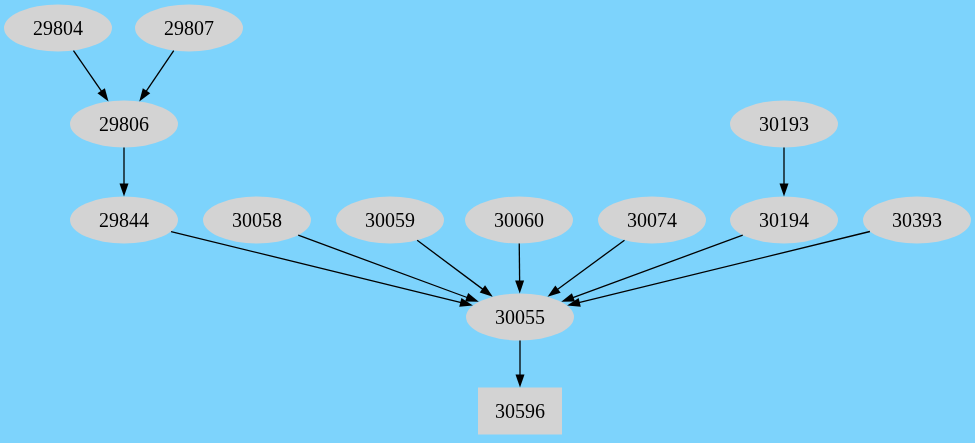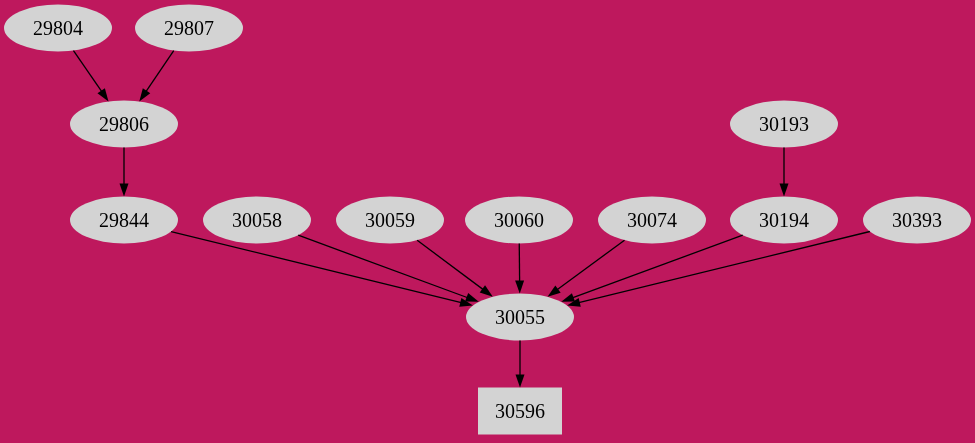--- a/index.html
+++ b/index.html
@@ -4,21 +4,21 @@
 <style>
   html, body {
     margin: 0;
     padding: 0;
     background: #ffffff;
   }
   .canvas {
     position: relative;
     width: 975px;
     height: 443px;
-    background: #be185d;
+    background: #7dd3fc;
     overflow: hidden;
   }
   svg {
     display: block;
   }
   .node-label {
     font-family: "Liberation Serif", "DejaVu Serif", serif;
     font-size: 20px;
   }
   .edge-line {

